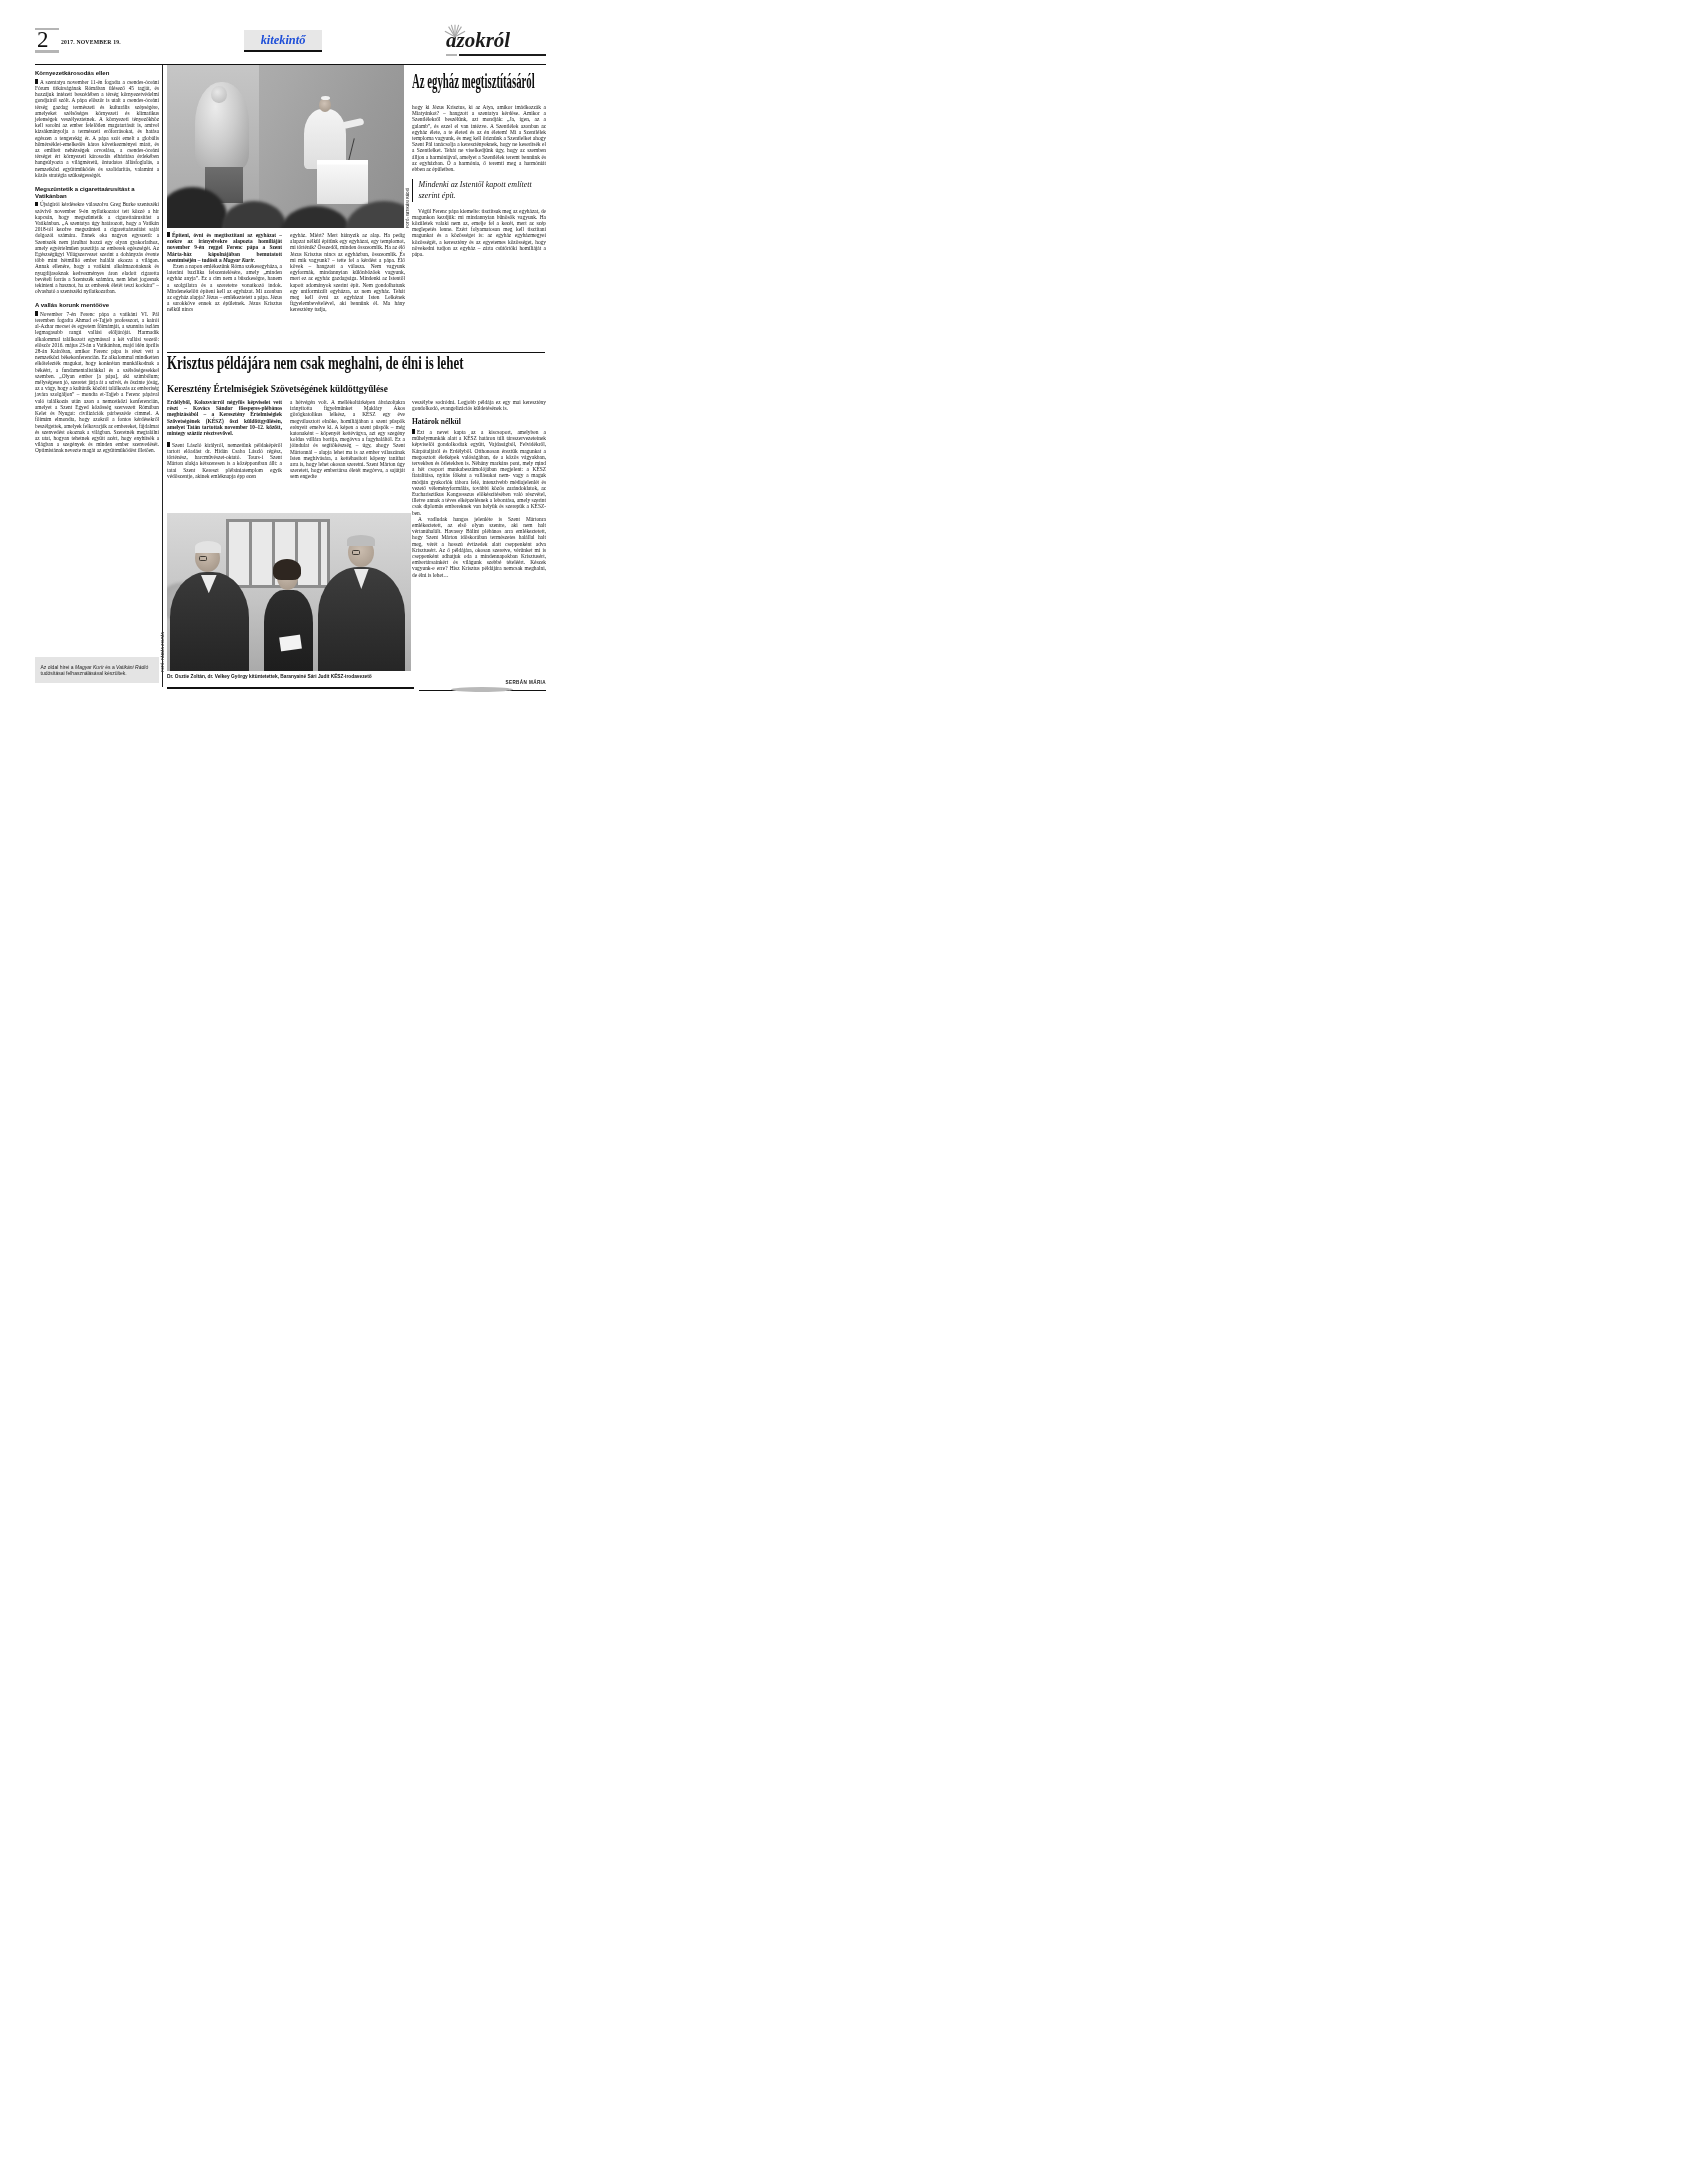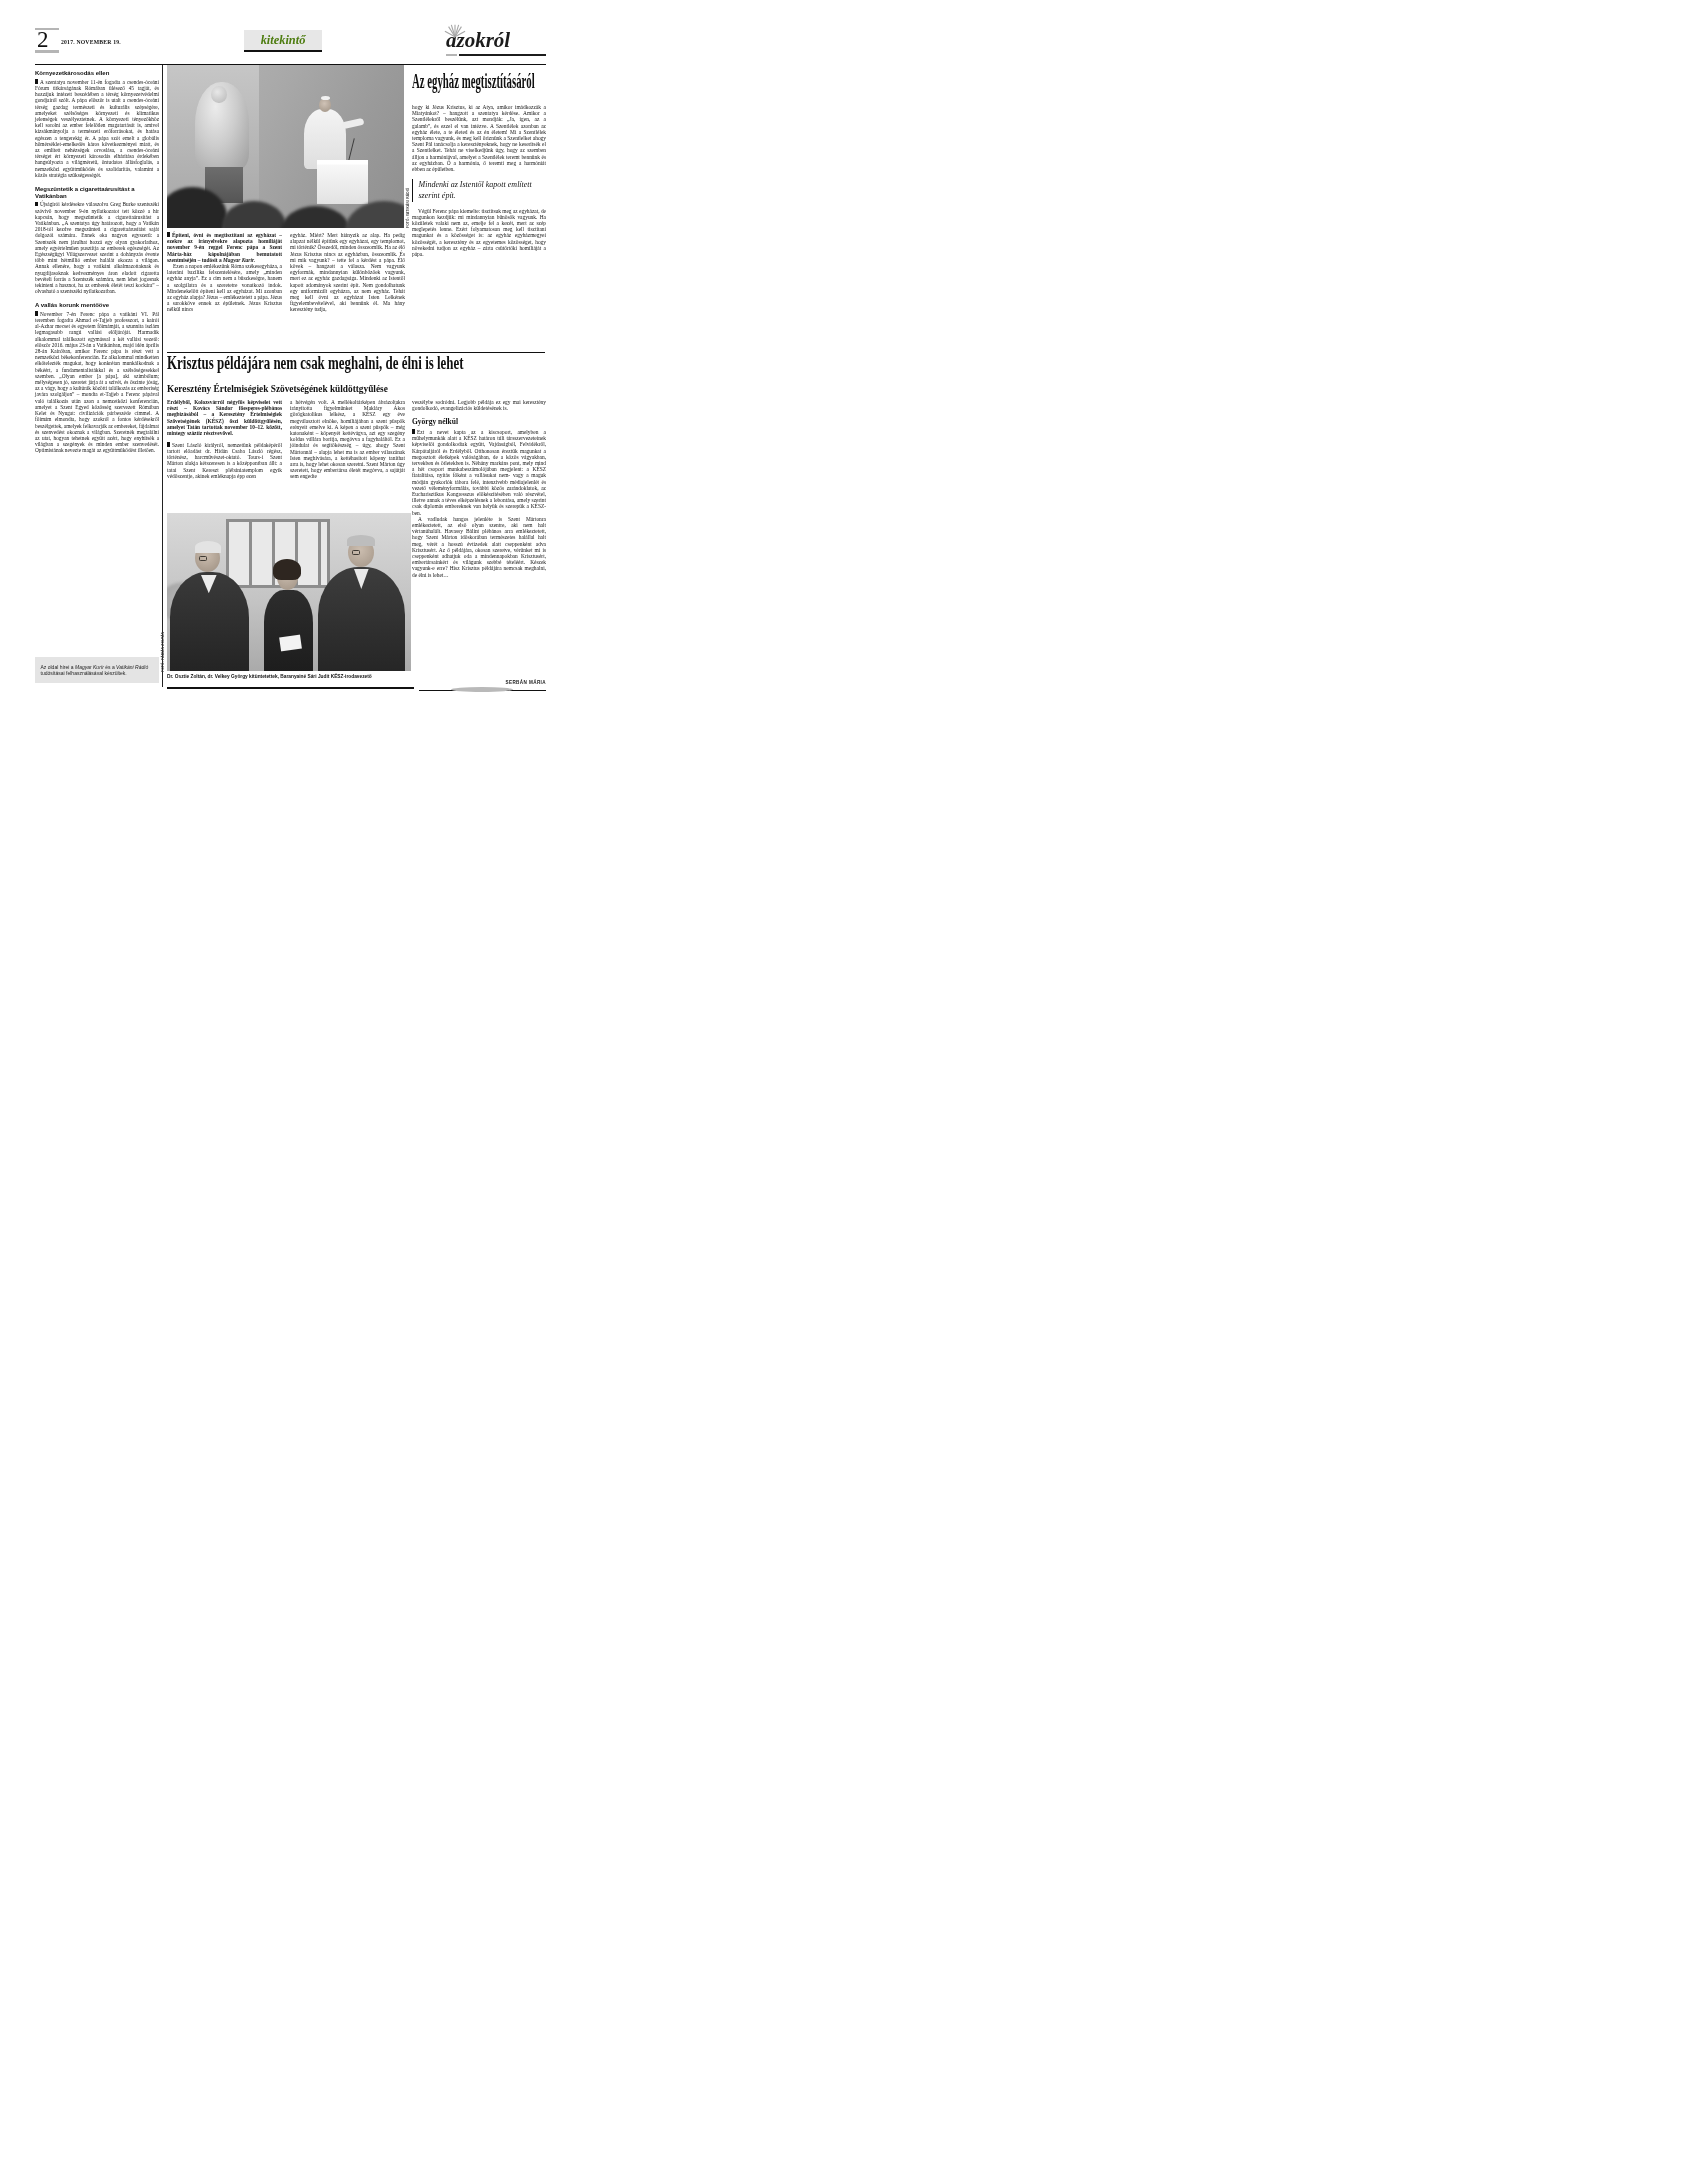--- a/index.html
+++ b/index.html
@@ -4,21 +4,21 @@
 <style>
   html,body{margin:0;padding:0;background:#fff;}
   .page{position:relative;width:567px;height:721px;background:#fff;overflow:hidden;
         font-family:"Liberation Serif",serif;color:#141414;}
   
   .hbar{position:absolute;background:#b5b5b5;width:24px;height:2.7px;left:35px;}
   .pgnum{position:absolute;left:37px;top:27.5px;font:400 23px/1 "Liberation Serif",serif;color:#111;}
   .date{position:absolute;left:61px;top:39px;font:700 5.7px "Liberation Serif",serif;letter-spacing:0.2px;color:#111;}
   .section-box{position:absolute;left:244px;top:30px;width:78px;height:20px;background:#e7e7e7;
                display:flex;align-items:center;justify-content:center;}
-  .section-box span{font:700 italic 12.4px/1 "Liberation Serif",serif;color:#4d7c0f;}
+  .section-box span{font:700 italic 12.4px/1 "Liberation Serif",serif;color:#1d4ed8;}
   .section-bar{position:absolute;left:244px;top:50px;width:78px;height:2.3px;background:#111;}
   .brand{position:absolute;left:446px;top:30px;width:100px;}
   .brand .word{font:700 italic 21px/1 "Liberation Serif",serif;letter-spacing:0;color:#1c1c1c;white-space:nowrap;}
   .brand-underline{position:absolute;left:13px;top:24px;width:87px;height:1.8px;background:#1c1c1c;}
   .brand-chip{position:absolute;left:0;top:24px;width:11px;height:1.8px;background:#b5b5b5;}
   .sunburst{position:absolute;left:-2.7px;top:-7.3px;}
   .header-rule{position:absolute;left:35px;top:64px;width:511px;height:0.7px;background:#111;}
   
   .leftcol{position:absolute;left:35px;top:70px;width:124px;height:613px;display:flex;flex-direction:column;}
   .leftcol h2{margin:0 0 1.8px 0;font:700 6px/1.15 "Liberation Sans",sans-serif;color:#111;}
@@ -200,21 +200,21 @@
 
   <div class="col a2c1">
     <p class="lead">Erdélyből, Kolozsvárról négyfős képviselet vett részt – Kovács Sándor főesperes-plébános megbízásából – a Keresztény Értelmiségiek Szövetségének (KÉSZ) őszi küldöttgyűlésén, amelyet Tatán tartottak november 10–12. között, mintegy száztíz résztvevővel.</p>
     <p style="margin-top:5.5px"><span class="sq"></span><span>Szent László királyról, nemzetünk példaképéről tartott előadást dr. Hidán Csaba László régész, történész, harcművészet-oktató. Tours-i Szent Márton alakja kétszeresen is a középpontban állt: a tatai Szent Kereszt plébániatemplom egyik védőszentje, akinek emléknapja épp ezen</span></p>
   </div>
   <div class="col a2c2">
     <p>a hétvégén volt. A mellékoltárképen ábrázoltakra irányította figyelmünket Makláry Ákos görögkatolikus lelkész, a KÉSZ egy éve megválasztott elnöke, homíliájában a szent püspök erényeit emelve ki. A képen a szent püspök – még katonaként – köpenyét kettévágva, azt egy szegény koldus vállára borítja, megóvva a fagyhaláltól. Ez a jóindulat és segítőkészség – úgy, ahogy Szent Mártonnál – alapja lehet ma is az ember válaszának Isten meghívására, a kettéhasított köpeny taníthat arra is, hogy lehet okosan szeretni. Szent Márton úgy szeretett, hogy embertársa életét megóvva, a sajátját sem engedte</p>
   </div>
   <div class="col a2c3">
     <p>veszélybe sodródni. Legjobb példája ez egy mai keresztény gondolkodó, evangelizációs küldetésének is.</p>
-    <h3>György nélkül</h3>
+    <h3>Határok nélkül</h3>
     <p><span class="sq"></span><span>Ezt a nevet kapta az a kiscsoport, amelyben a műhelymunkák alatt a KÉSZ határon túli társszervezeteinek képviselői gondolkodtak együtt, Vajdaságból, Felvidékről, Kárpátaljáról és Erdélyből. Otthonosan éreztük magunkat a megosztott életképek valóságában, de a közös vágyakban, tervekben és ötletekben is. Néhány markáns pont, mely mind a hét csoport munkabeszámolójában megjelent: a KÉSZ fiatalítása, nyitás főként a vallásukat nem- vagy a maguk módján gyakorlók tábora felé, intenzívebb médiajelenlét és vezető véleményformálás, további közös zarándoklatok, az Eucharisztikus Kongresszus előkészítésében való részvétel, illetve annak a téves elképzelésnek a lebontása, amely szerint csak diplomás embereknek van helyük és szerepük a KÉSZ-ben.</span></p>
     <p class="ind">A vadludak hangos jelenléte is Szent Mártonra emlékeztetett, az első olyan szentre, aki nem halt vértanúhalált. Havassy Bálint plébános arra emlékeztetett, hogy Szent Márton időskorában természetes halállal halt meg, vérét a hosszú évtizedek alatt cseppenként adva Krisztusért. Az ő példájára, okosan szeretve, vérünket mi is cseppenként adhatjuk oda a mindennapokban Krisztusért, embertársainkért és világunk szebbé tételéért. Készek vagyunk-e erre? Hisz Krisztus példájára nemcsak meghalni, de élni is lehet…</p>
   </div>
 
   <div class="photo photo2">
     <div class="p2-window"></div>
     <div class="p2-plant"></div>
     <div class="figure suit p2-m1-body"></div>
     <div class="figure p2-m1-shirt"></div>
     <div class="figure p2-m1-head"></div>

